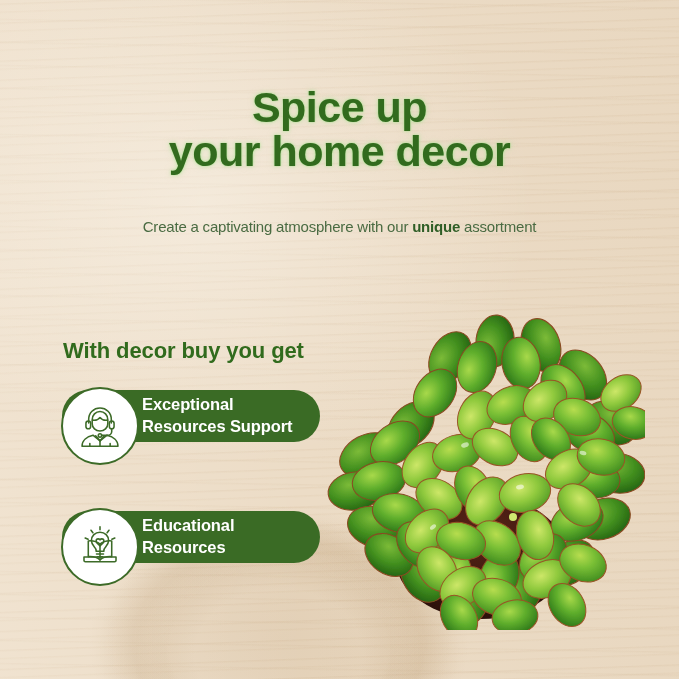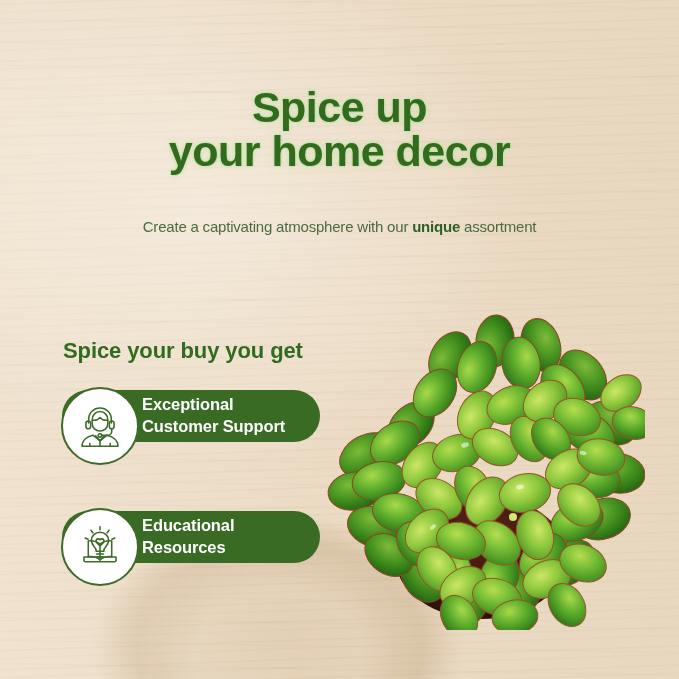--- a/index.html
+++ b/index.html
@@ -317,21 +317,21 @@
     </svg>
   </div>
 
   <h1 class="headline">
     <span>Spice up</span>
     <span class="l2">your home decor</span>
   </h1>
 
   <p class="subtitle"><span>Create a captivating atmosphere with our </span><b>unique</b><span> assortment</span></p>
 
-  <h2 class="section-title">Spice your buy you get</h2>
+  <h2 class="section-title">With decor buy you get</h2>
 
   <div class="pill p1">
     <div class="icon-circle">
       <svg width="50" height="50" viewBox="0 0 64 64" fill="none" stroke="#3d6b28" stroke-width="2" stroke-linecap="round" stroke-linejoin="round">
 
         <path d="M22 24c0-6 4.4-10.5 10-10.5S42 18 42 24v5c0 5.2-4.4 9.5-10 9.5S22 34.2 22 29z"></path>
 
         <path d="M22.5 24.5c3.5 .6 7.4-.8 9.5-3.4 2.1 2.6 6 4 9.5 3.4"></path>
 
         <path d="M17.5 28v-4.5C17.5 15 24 9 32 9s14.5 6 14.5 14.5V28"></path>
@@ -345,21 +345,21 @@
         <path d="M9 58c0-7.4 6.3-12.4 14-14.2l9 7.2 9-7.2C48.7 45.6 55 50.6 55 58z"></path>
 
         <path d="M26.4 44.6 32 51l5.6-6.4"></path>
         <path d="M32 51v7"></path>
 
         <path d="M19 58v-3.5M45 58v-3.5"></path>
       </svg>
     </div>
     <div class="pill-text">
       <span>Exceptional</span>
-      <span>Customer Support</span>
+      <span>Resources Support</span>
     </div>
   </div>
 
   <div class="pill p2">
     <div class="icon-circle">
       <svg width="50" height="50" viewBox="0 0 64 64" fill="none" stroke="#3d6b28" stroke-width="2" stroke-linecap="round" stroke-linejoin="round">
 
         <path d="M32 6v4M20.5 10.5l2.4 3.3M43.5 10.5l-2.4 3.3M13 20.5l3.8 1.6M51 20.5l-3.8 1.6"></path>
 
         <path d="M32 13c6.3 0 11 4.7 11 10.6 0 3.9-2.1 6.4-3.8 8.4-1.3 1.5-2.2 2.6-2.2 4.2v1.3H27v-1.3c0-1.6-.9-2.7-2.2-4.2C23.1 30 21 27.5 21 23.6 21 17.7 25.7 13 32 13z"></path>

